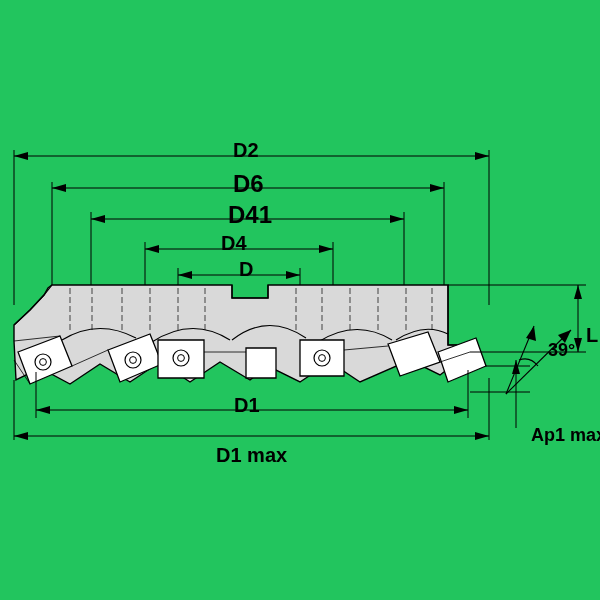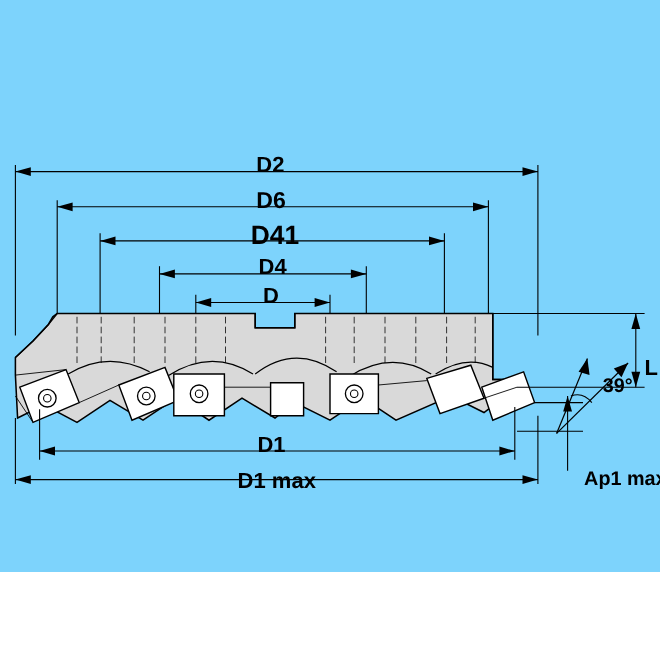--- a/index.html
+++ b/index.html
@@ -6,22 +6,22 @@
     margin: 0;
     padding: 0;
     background: #ffffff;
   }
   body {
     font-family: "Liberation Sans", sans-serif;
   }
   #stage {
     position: relative;
     width: 600px;
-    height: 520px;
-    background: #7dd3fc;
+    height: 600px;
+    background: #22c55e;
     overflow: hidden;
   }
   #stage svg {
     position: absolute;
     left: 0;
     top: 0;
   }
   .dimlabel {
     position: absolute;
     font-family: "Liberation Sans", sans-serif;
@@ -214,31 +214,31 @@
       <polygon points="36,410 50,406 50,414"></polygon>
       <polygon points="468,410 454,406 454,414"></polygon>
       <polygon points="14,436 28,432 28,440"></polygon>
       <polygon points="489,436 475,432 475,440"></polygon>
     </g>
 
   </svg>
 
   <div class="dimlabel" style="left:233px; top:140px; font-size:20px;">D2</div>
 
-  <div class="dimlabel" style="left:233px; top:172px; font-size:21px;">D6</div>
+  <div class="dimlabel" style="left:233px; top:172px; font-size:24px;">D6</div>
 
   <div class="dimlabel" style="left:228px; top:203px; font-size:24px;">D41</div>
 
-  <div class="dimlabel" style="left:235px; top:233px; font-size:20px;">D4</div>
+  <div class="dimlabel" style="left:221px; top:233px; font-size:20px;">D4</div>
 
   <div class="dimlabel" style="left:239px; top:259px; font-size:20px;">D</div>
 
   <div class="dimlabel" style="left:234px; top:395px; font-size:20px;">D1</div>
 
-  <div class="dimlabel" style="left:216px; top:428px; font-size:20px;">D1 max</div>
+  <div class="dimlabel" style="left:216px; top:445px; font-size:20px;">D1 max</div>
 
   <div class="dimlabel" style="left:586px; top:325px; font-size:20px;">L</div>
 
   <div class="dimlabel" style="left:548px; top:341px; font-size:18px;">39°</div>
 
   <div class="dimlabel" style="left:531px; top:426px; font-size:18px;">Ap1 max</div>
 
 </div>
 
 </body></html>

